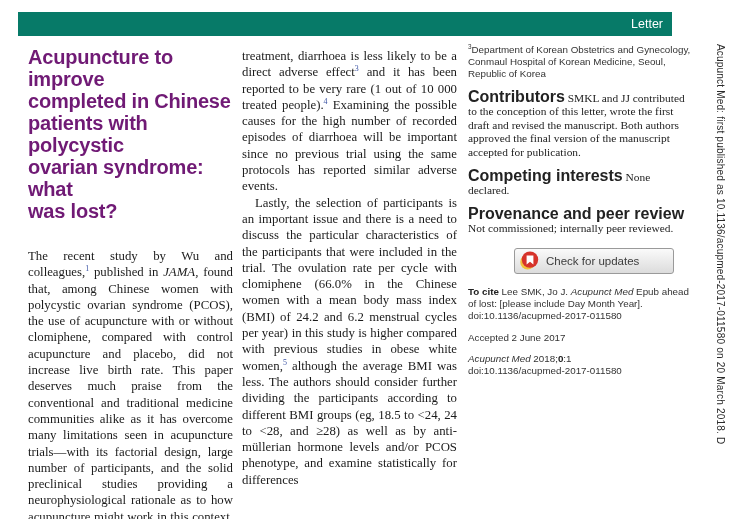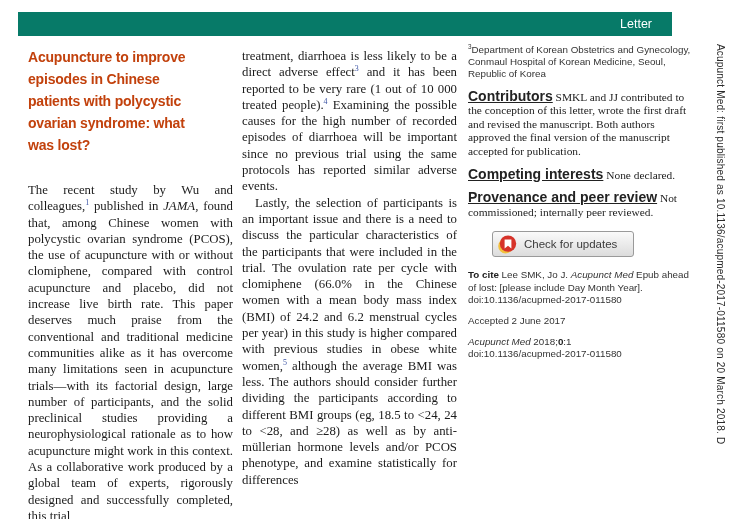--- a/index.html
+++ b/index.html
@@ -1,67 +1,67 @@
 <!DOCTYPE html>
 <html lang="en"><head>
 <meta charset="utf-8">
 <style>
   html,body{margin:0;padding:0;background:#fff;}
   #page{position:relative;width:736px;height:519px;background:#ffffff;overflow:hidden;
         font-family:"Liberation Sans",sans-serif;color:#1b1b1b;}
 
   .topbar{position:absolute;left:18px;top:12px;width:654px;height:24px;background:#077a68;
           display:flex;align-items:center;justify-content:flex-end;}
-  .topbar .bar-label{color:#ffffff;font-size:12.5px;padding-right:20px;font-family:"Liberation Sans",sans-serif;text-align:right;}
+  .topbar .bar-label{color:#ffffff;font-size:12.5px;padding-right:9px;font-family:"Liberation Sans",sans-serif;text-align:right;}
 
   .vtext{position:absolute;left:726px;top:44px;transform:rotate(90deg);transform-origin:0 0;
          white-space:nowrap;font-size:10px;color:#2b2b2b;letter-spacing:0.2px;
          font-family:"Liberation Sans",sans-serif;}
 
   .col{position:absolute;top:46px;}
   #col1{left:28px;width:205px;}
   #col2{left:242px;top:48px;width:215px;}
   #col3{left:468px;top:44px;width:226px;}
 
-  .title{color:#c2410c;font-weight:bold;font-size:14px;line-height:22px;letter-spacing:-0.2px;
+  .title{color:#701a75;font-weight:bold;font-size:20px;line-height:22px;letter-spacing:-0.2px;
          margin:0 0 26px 0;font-family:"Liberation Sans","DejaVu Sans",sans-serif;}
 
   .serif-body{font-family:Liberation Serif, serif;font-size:12.8px;line-height:16.3px;
               text-align:justify;color:#1b1b1b;}
   .serif-body p{margin:0;}
   .serif-body p.indent{text-indent:13px;}
   .serif-body sup{color:#3a53a4;font-size:0.62em;line-height:0;}
 
   .meta-block{margin:0 0 9px 0;}
   .meta-sans{font-size:9.8px;line-height:12.2px;color:#333;font-family:"Liberation Sans",sans-serif;}
   .meta-sans b{color:#222;}
   .meta-serif{font-family:"Liberation Serif","DejaVu Serif",serif;font-size:11.4px;line-height:13.6px;color:#222;}
-  .meta-serif b{font-family:"Liberation Sans",sans-serif;font-size:14px;color:#222;text-decoration:underline;}
+  .meta-serif b{font-family:"Liberation Sans",sans-serif;font-size:16px;color:#222;}
   .meta-block sup{font-size:0.65em;line-height:0;}
 
-  .btn-updates{display:flex;align-items:center;gap:7px;margin:12px 0 12px 24px;
-               width:142px;height:26px;padding:0 10px 0 5px;cursor:pointer;
+  .btn-updates{display:flex;align-items:center;gap:7px;margin:12px 0 12px 46px;
+               width:160px;height:26px;padding:0 10px 0 5px;cursor:pointer;
                border:1px solid #9a9a9a;border-radius:3px;
                background:linear-gradient(#fafafa,#dcdcdc);
                font-family:"Liberation Sans",sans-serif;font-size:11.5px;color:#3c3c3c;}
   .btn-updates svg{display:block;}
 </style>
 </head>
 <body>
 
 <div id="page">
 
   <div class="topbar">
     <span class="bar-label">Letter</span>
   </div>
 
   <div class="vtext">Acupunct Med: first published as 10.1136/acupmed-2017-011580 on 20 March 2018. D</div>
 
   <div class="col" id="col1">
-    <h1 class="title"><span>Acupuncture to improve</span><br><span>episodes in Chinese</span><br><span>patients with polycystic</span><br><span>ovarian syndrome: what</span><br><span>was lost?</span></h1>
+    <h1 class="title"><span>Acupuncture to improve</span><br><span>completed in Chinese</span><br><span>patients with polycystic</span><br><span>ovarian syndrome: what</span><br><span>was lost?</span></h1>
     <div class="serif-body">
       <p><span>The recent study by Wu and colleagues,</span><sup>1</sup><span> published in </span><i>JAMA,</i><span> found that, among Chinese women with polycystic ovarian syndrome (PCOS), the use of acupuncture with or without clomiphene, compared with control acupuncture and placebo, did not increase live birth rate. This paper deserves much praise from the conventional and traditional medicine communities alike as it has overcome many limitations seen in acupuncture trials—with its factorial design, large number of participants, and the solid preclinical studies providing a neurophysiological rationale as to how acupuncture might work in this context. As a collaborative work produced by a global team of experts, rigorously designed and successfully completed, this trial</span></p>
     </div>
   </div>
 
   <div class="col serif-body" id="col2">
     <p><span>treatment, diarrhoea is less likely to be a direct adverse effect</span><sup>3</sup><span> and it has been reported to be very rare (1 out of 10 000 treated people).</span><sup>4</sup><span> Examining the possible causes for the high number of recorded episodes of diarrhoea will be important since no previous trial using the same protocols has reported similar adverse events.</span></p>
     <p class="indent"><span>Lastly, the selection of participants is an important issue and there is a need to discuss the particular characteristics of the participants that were included in the trial. The ovulation rate per cycle with clomiphene (66.0% in the Chinese women with a mean body mass index (BMI) of 24.2 and 6.2 menstrual cycles per year) in this study is higher compared with previous studies in obese white women,</span><sup>5</sup><span> although the average BMI was less. The authors should consider further dividing the participants according to different BMI groups (eg, 18.5 to &lt;24, 24 to &lt;28, and ≥28) as well as by anti-müllerian hormone levels and/or PCOS phenotype, and examine statistically for differences</span></p>
   </div>
 

